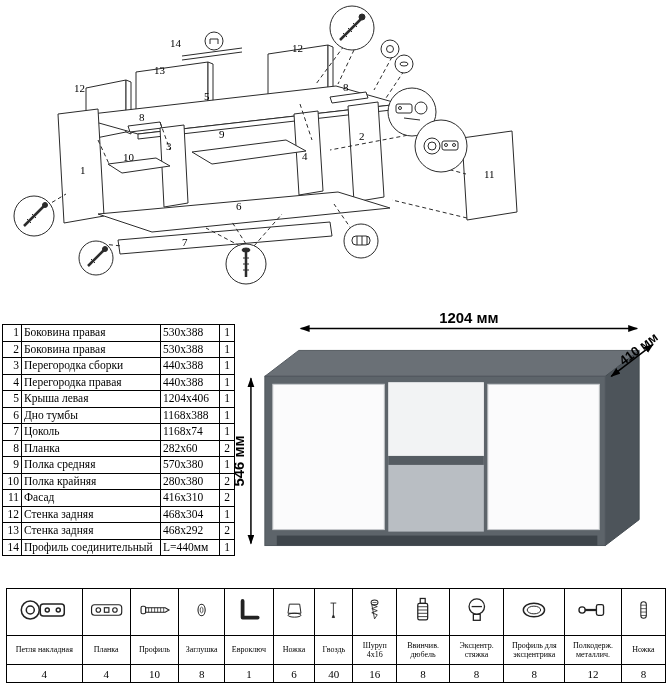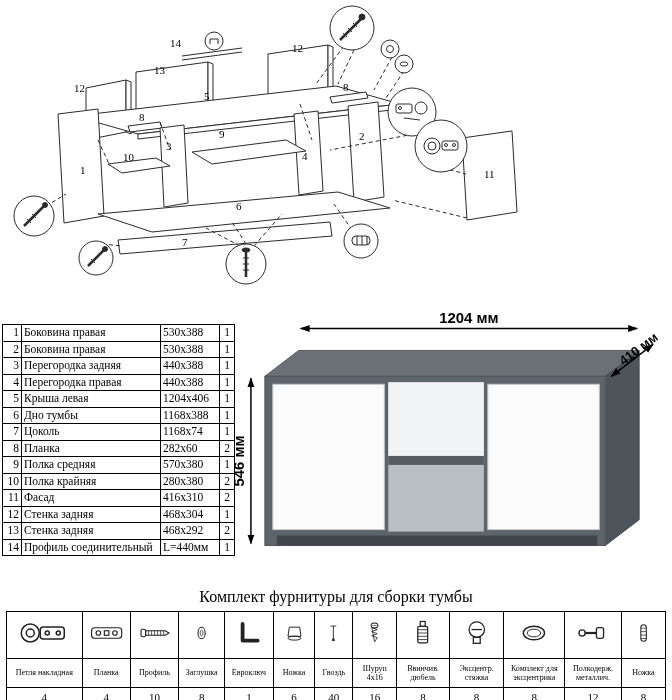--- a/index.html
+++ b/index.html
@@ -212,21 +212,21 @@
             <td class="pt-qty">1</td>
           </tr>
           <tr>
             <td class="pt-num">2</td>
             <td class="pt-name">Боковина правая</td>
             <td class="pt-size">530x388</td>
             <td class="pt-qty">1</td>
           </tr>
           <tr>
             <td class="pt-num">3</td>
-            <td class="pt-name">Перегородка задняя</td>
+            <td class="pt-name">Перегородка сборки</td>
             <td class="pt-size">440x388</td>
             <td class="pt-qty">1</td>
           </tr>
           <tr>
             <td class="pt-num">4</td>
             <td class="pt-name">Перегородка правая</td>
             <td class="pt-size">440x388</td>
             <td class="pt-qty">1</td>
           </tr>
           <tr>
@@ -324,21 +324,20 @@
 
         <g>
           <line x1="16" y1="70" x2="16" y2="236" stroke="#000" stroke-width="1.5" marker-start="url(#ah)" marker-end="url(#ah)"></line>
           <text class="dim" text-anchor="middle" transform="translate(9,153) rotate(-90)">546 мм</text>
         </g>
       </svg>
     </div>
   </div>
 
   <div class="hw-section">
-    <div class="hw-title">Комплект фурнитуры для сборки тумбы</div>
     <table class="hw-table">
       <colgroup>
           <col style="width: 72px;">
           <col style="width: 46px;">
           <col style="width: 46px;">
           <col style="width: 44px;">
           <col style="width: 46px;">
           <col style="width: 40px;">
           <col style="width: 36px;">
           <col style="width: 42px;">
@@ -417,21 +416,21 @@
             <td class="hw-name-cell">Петля накладная</td>
             <td class="hw-name-cell">Планка</td>
             <td class="hw-name-cell">Профиль</td>
             <td class="hw-name-cell">Заглушка</td>
             <td class="hw-name-cell">Евроключ</td>
             <td class="hw-name-cell">Ножка</td>
             <td class="hw-name-cell">Гвоздь</td>
             <td class="hw-name-cell">Шуруп 4x16</td>
             <td class="hw-name-cell">Ввинчив. дюбель</td>
             <td class="hw-name-cell">Эксцентр. стяжка</td>
-            <td class="hw-name-cell">Комплект для эксцентрика</td>
+            <td class="hw-name-cell">Профиль для эксцентрика</td>
             <td class="hw-name-cell">Полкодерж. металлич.</td>
             <td class="hw-name-cell">Ножка</td>
           </tr>
         <tr>
             <td class="hw-qty-cell">4</td>
             <td class="hw-qty-cell">4</td>
             <td class="hw-qty-cell">10</td>
             <td class="hw-qty-cell">8</td>
             <td class="hw-qty-cell">1</td>
             <td class="hw-qty-cell">6</td>

